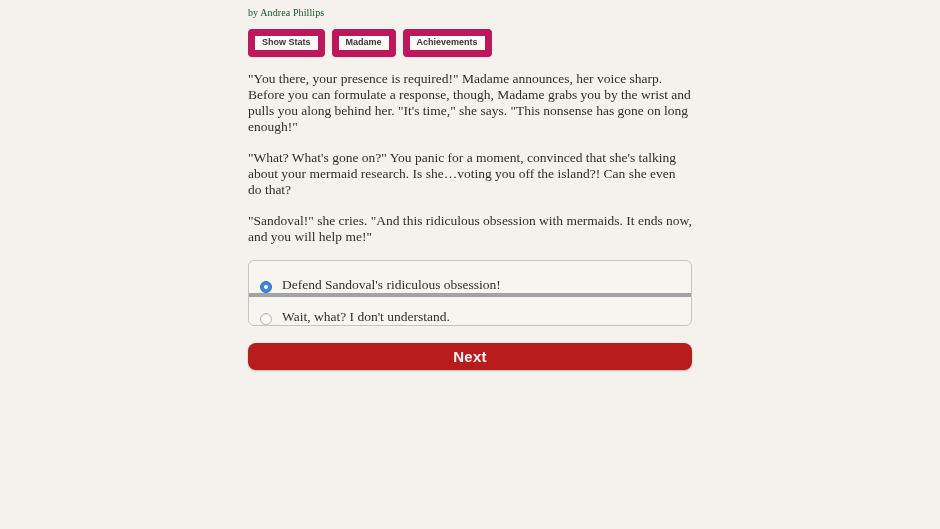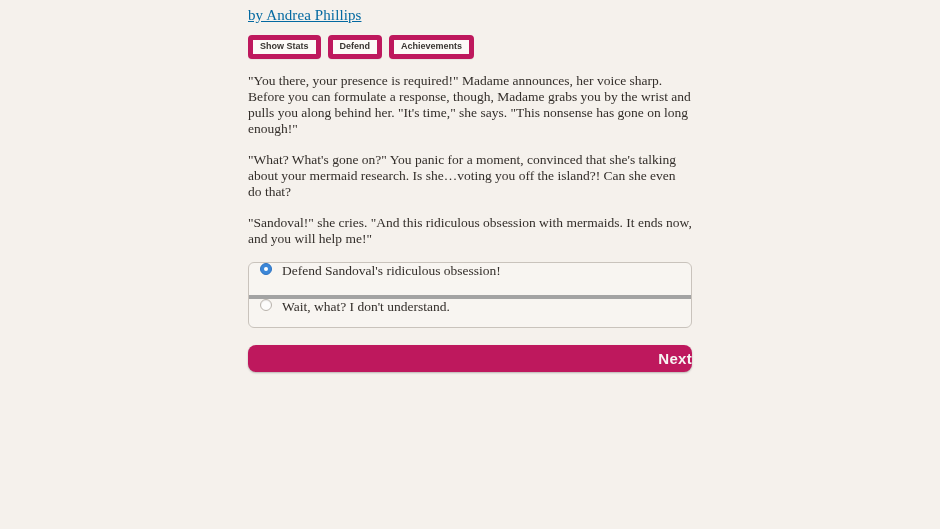--- a/index.html
+++ b/index.html
@@ -8,37 +8,36 @@
     background: #f5f1ec;
     font-family: "Liberation Serif", serif;
     color: #332f2b;
   }
   .content {
     width: 444px;
     margin: 0 auto;
     padding-top: 7px;
   }
   .byline {
-    font-size: 15px;
-    color: #0369a1;
+    font-size: 10px;
+    color: #14532d;
     letter-spacing: 0.1px;
-    text-decoration: underline;
   }
   .toolbar {
     margin-top: 11px;
     display: flex;
     gap: 7px;
   }
   .toolbar button {
     font-family: "Liberation Sans", sans-serif;
     font-size: 9px;
     font-weight: bold;
     color: #3a3632;
     background: #fcfaf7;
-    border: 5px solid #be185d;
+    border: 7px solid #be185d;
     border-radius: 4px;
     padding: 2px 7px 3px 7px;
     line-height: 1;
     cursor: pointer;
     box-shadow: 0 1px 0 rgba(0,0,0,0.05);
   }
   .story { margin-top: 14px; }
   .story p {
     font-size: 13.5px;
     line-height: 16px;
@@ -48,21 +47,21 @@
   .story p + p { margin-top: 0; }
   .choices {
     margin-top: 5px;
     border: 1px solid #c9c3bc;
     border-radius: 6px;
     background: #f8f5f1;
     overflow: hidden;
   }
   .choice {
     display: flex;
-    align-items: flex-start;
+    align-items: flex-end;
     height: 32px;
     padding: 0 11px;
     cursor: pointer;
   }
   .choice + .choice { border-top: 4px solid #a3a3a3; }
   .radio {
     flex: 0 0 auto;
     width: 12px;
     height: 12px;
     border: 1px solid #b9b3ac;
@@ -90,41 +89,40 @@
     font-size: 13.5px;
     color: #332e2a;
   }
   .next-btn {
     display: block;
     width: 100%;
     margin-top: 17px;
     height: 27px;
     border: none;
     border-radius: 8px;
-    background: #be185d;
+    background: #b91c1c;
     color: #f7f5f3;
     font-family: "Liberation Sans", sans-serif;
     font-size: 15px;
     font-weight: bold;
     letter-spacing: 0.3px;
     cursor: pointer;
     box-shadow: 0 1px 2px rgba(0,0,0,0.25);
-    text-align: right;
   }
 </style>
 </head>
 <body>
 
 <div class="content">
 
   <div class="byline">by Andrea Phillips</div>
 
   <div class="toolbar">
     <button class="tb-btn">Show Stats</button>
-    <button class="tb-btn">Defend</button>
+    <button class="tb-btn">Madame</button>
     <button class="tb-btn">Achievements</button>
   </div>
 
   <div class="story">
     <p>"You there, your presence is required!" Madame announces, her voice sharp. Before you can formulate a response, though, Madame grabs you by the wrist and pulls you along behind her. "It's time," she says. "This nonsense has gone on long enough!"</p>
     <p>"What? What's gone on?" You panic for a moment, convinced that she's talking about your mermaid research. Is she…voting you off the island?! Can she even do that?</p>
     <p>"Sandoval!" she cries. "And this ridiculous obsession with mermaids. It ends now, and you will help me!"</p>
   </div>
 
   <div class="choices">

